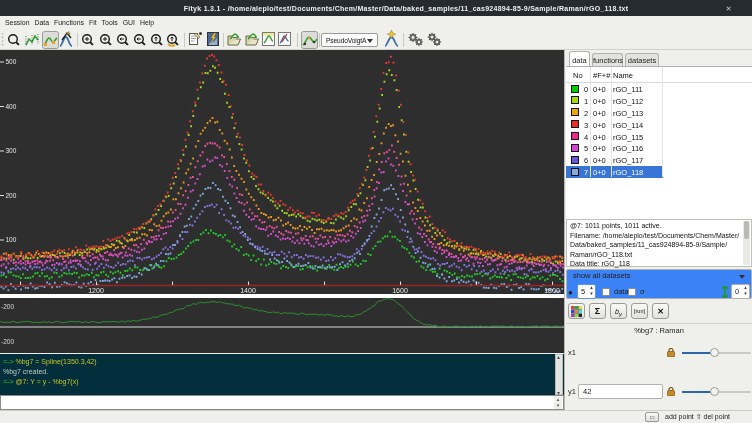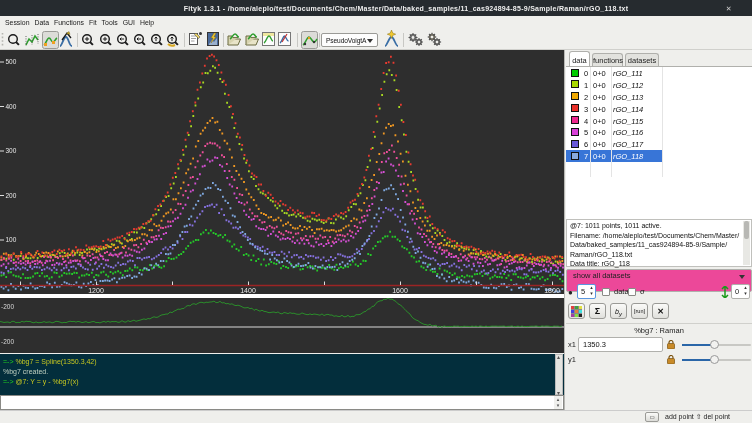--- a/index.html
+++ b/index.html
@@ -22,36 +22,36 @@
 .statusbar { position:absolute; left:0; top:410px; width:752px; height:13px; background:#efefec; border-top:1px solid #cccccc; }
 .sidebar { position:absolute; left:564px; top:50px; width:188px; height:360px; background:#efefec; border-left:1px solid #b8b8b4; }
 .tabs { position:absolute; left:569px; top:51px; height:15px; font-size:7.5px; color:#222; }
 .tab { position:absolute; top:2px; height:13px; background:#e2e2de; border:1px solid #b0b0ac; border-bottom:none; border-radius:3px 3px 0 0; line-height:14px; text-align:center; }
 .tab.on { top:0px; height:15px; background:#ffffff; line-height:17px; }
 .tablewrap { position:absolute; left:566px; top:66px; width:186px; height:153px; background:#ffffff; border-top:1px solid #b0b0ac; font-size:7.5px; color:#111; }
 .thead { height:16px; border-bottom:1px solid #d8d8d8; position:relative; }
 .thead span, .trow span { position:absolute; line-height:11px; }
 .trow { height:11.9px; position:relative; }
 .sq { left:5px; top:1.5px; width:8px; height:8px; border:1px solid #111; position:absolute; }
-.c1 { left:18px; top:1px; } .c2 { left:27px; top:1px; } .c3 { left:47px; top:1px;font-style:italic; }
+.c1 { left:18px; top:1px; } .c2 { left:27px; top:1px; } .c3 { left:47px; top:1px; }
 .trow.sel { background:#3875d7; color:#ffffff; width:97px; }
 .colline { position:absolute; top:0; width:1px; height:110px; background:#e4e4e4; }
 .info { position:absolute; left:566px; top:219px; width:186px; height:48px; background:#ffffff; border:1px solid #c0c0bc; font-size:7px; line-height:9.6px; color:#111; padding:1px 0 0 3px; white-space:pre; }
 .iscroll { position:absolute; right:1px; top:1px; width:7px; height:44px; background:#e8e8e4; }
 .iscroll .th { position:absolute; top:0; left:1px; width:5px; height:18px; background:#b8b8b4; border-radius:2px; }
-.showall { position:absolute; left:566px; top:269px; width:186px; height:23px; background:#ec4899; border:1px solid #b0b0ac; border-radius:2px; font-size:7.5px; line-height:12px; padding-left:6px; color:#222; }
+.showall { position:absolute; left:566px; top:269px; width:186px; height:30px; background:#3b82f6; border:1px solid #b0b0ac; border-radius:2px; font-size:7.5px; line-height:12px; padding-left:6px; color:#222; }
 .showall:after { content:""; position:absolute; right:6px; top:5px; border:3.5px solid transparent; border-top:4.5px solid #333; }
 .spinrow { position:absolute; left:566px; top:284px; width:186px; height:16px; font-size:7.5px; color:#222; }
 .spinbox { position:absolute; left:11px; top:0px; width:19px; height:15px; background:#fff; border:1.5px solid #5a96e0; border-radius:2px; font-size:7.5px; padding-left:3px; line-height:13px; }
 .spinbox .ud { position:absolute; right:0px; top:-1px; width:7px; height:13px; font-size:5px; line-height:6px; color:#333; text-align:center; }
 .cb { position:absolute; top:3.5px; width:8px; height:8px; background:#fdfdfd; border:1px solid #8a8a86; border-radius:1px; }
 .buttons { position:absolute; left:568px; top:303px; height:17px; }
 .btn { position:absolute; top:0; width:17px; height:16px; background:linear-gradient(#fafaf8,#e0e0dc); border:1px solid #9a9a96; border-radius:3px; font-size:9px; text-align:center; line-height:15px; color:#111; }
 .bglabel { position:absolute; left:566px; top:326px; width:186px; text-align:center; font-size:7.5px; color:#222; }
-.paramrow { position:absolute; left:566px; width:186px; height:16px; font-size:7.5px; color:#222; }
+.paramrow { position:absolute; left:566px; width:186px; height:16px; font-size:7.5px; color:#222;margin-top:8px; }
 .paramrow .lab { position:absolute; left:2px; top:3px; }
 .paramrow .box { position:absolute; left:12px; top:0; width:85px; height:15px; background:#fff; border:1px solid #b0b0ac; border-radius:2px; font-size:7.5px; line-height:14px; padding-left:4px; color:#111; }
 .lock { position:absolute; left:101px; top:3px; width:8px; height:9px; }
 .slider { position:absolute; left:116px; top:7px; width:69px; height:2px; background:#c8c8c4; border-radius:1px; }
 .slider .fill { position:absolute; left:0; top:0; height:2px; width:33px; background:#2a66a8; }
 .slider .hd { position:absolute; left:28px; top:-4px; width:9px; height:9px; background:#f2f2f0; border:1px solid #999; border-radius:50%; }
 .hint { position:absolute; left:640px; top:411px; width:112px; height:12px; font-size:7px; color:#222; line-height:12px; }
 .hintbtn { position:absolute; left:645px; top:412px; width:14px; height:10px; background:linear-gradient(#fafaf8,#dcdcd8); border:1px solid #9a9a96; border-radius:2px; font-size:5.5px; text-align:center; line-height:9px; color:#333; }
 </style></head><body>
 <div class="titlebar">Fityk 1.3.1 - /home/aleplo/test/Documents/Chem/Master/Data/baked_samples/11_cas924894-85-9/Sample/Raman/rGO_118.txt<span class="x">✕</span></div>
@@ -246,20 +246,25 @@
   </div>
 <div class="statusbar"></div>
 
 <div class="sidebar"></div>
 <div class="tabs">
 <span class="tab on" style="left:0;width:21px">data</span>
 <span class="tab" style="left:23px;width:31px">functions</span>
 <span class="tab" style="left:56px;width:34px">datasets</span>
 </div>
 <div class="tablewrap">
+<div class="thead">
+      <span style="left:7px;top:3px">No</span>
+      <span style="left:27px;top:3px">#F+#</span>
+      <span style="left:47px;top:3px">Name</span>
+    </div>
 <div class="trow">
       <span class="sq" style="background:#00cc00"></span>
       <span class="c1">0</span>
       <span class="c2">0+0</span>
       <span class="c3">rGO_111</span>
     </div>
 <div class="trow">
       <span class="sq" style="background:#a8d800"></span>
       <span class="c1">1</span>
       <span class="c2">0+0</span>
@@ -338,32 +343,32 @@
       </svg></span>
 <span class="btn" style="left:21px;font-weight:bold">Σ</span>
 <span class="btn" style="left:42px;font-size:7px;font-style:italic">b<sub>y</sub></span>
 <span class="btn" style="left:63px;font-size:5.5px">[run]</span>
 <span class="btn" style="left:84px;font-weight:bold;font-size:8px">✕</span>
 </div>
 <div style="position:absolute;left:566px;top:322.5px;width:186px;height:1px;background:#d0d0cc"></div>
 <div class="bglabel">%bg7 : Raman</div>
 <div class="paramrow" style="top:337px">
 <span class="lab">x1</span>
-    <span class="box">1350.3</span>
 <svg class="lock" viewBox="0 0 8 9">
       <rect x="0.5" y="3.5" width="7" height="5.5" rx="1" fill="#c88a28" stroke="#7a5210" stroke-width="0.7"></rect>
       <path d="M2 3.5V2.5a2 2 0 014 0v1" stroke="#7a5210" stroke-width="1.2" fill="none"></path>
     </svg>
 <span class="slider">
       <span class="fill"></span>
       <span class="hd"></span>
     </span>
 </div>
-<div class="paramrow" style="top:352px">
+<div class="paramrow" style="top:376px">
 <span class="lab">y1</span>
+    <span class="box">42</span>
 <svg class="lock" viewBox="0 0 8 9">
       <rect x="0.5" y="3.5" width="7" height="5.5" rx="1" fill="#c88a28" stroke="#7a5210" stroke-width="0.7"></rect>
       <path d="M2 3.5V2.5a2 2 0 014 0v1" stroke="#7a5210" stroke-width="1.2" fill="none"></path>
     </svg>
 <span class="slider">
       <span class="fill"></span>
       <span class="hd"></span>
     </span>
 </div>
 <div class="hintbtn">▭</div>

